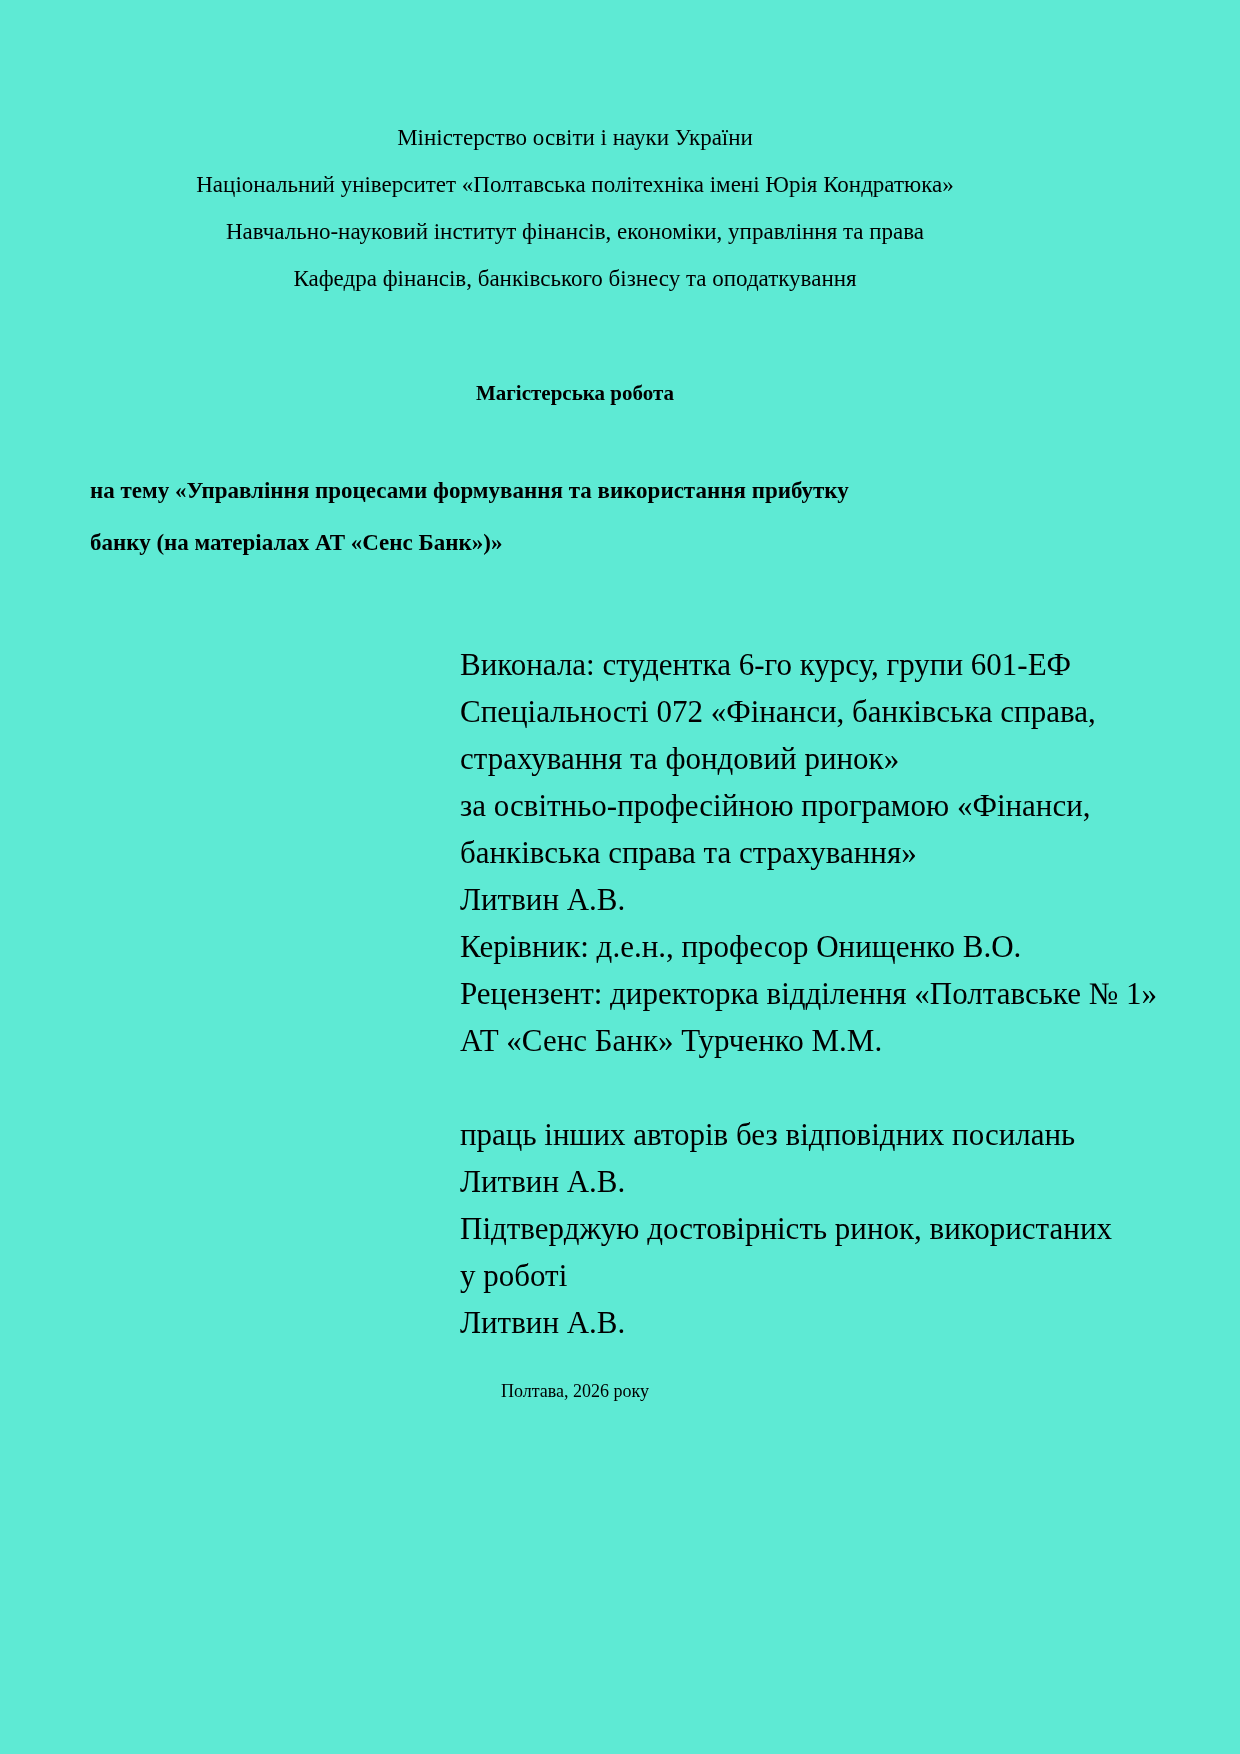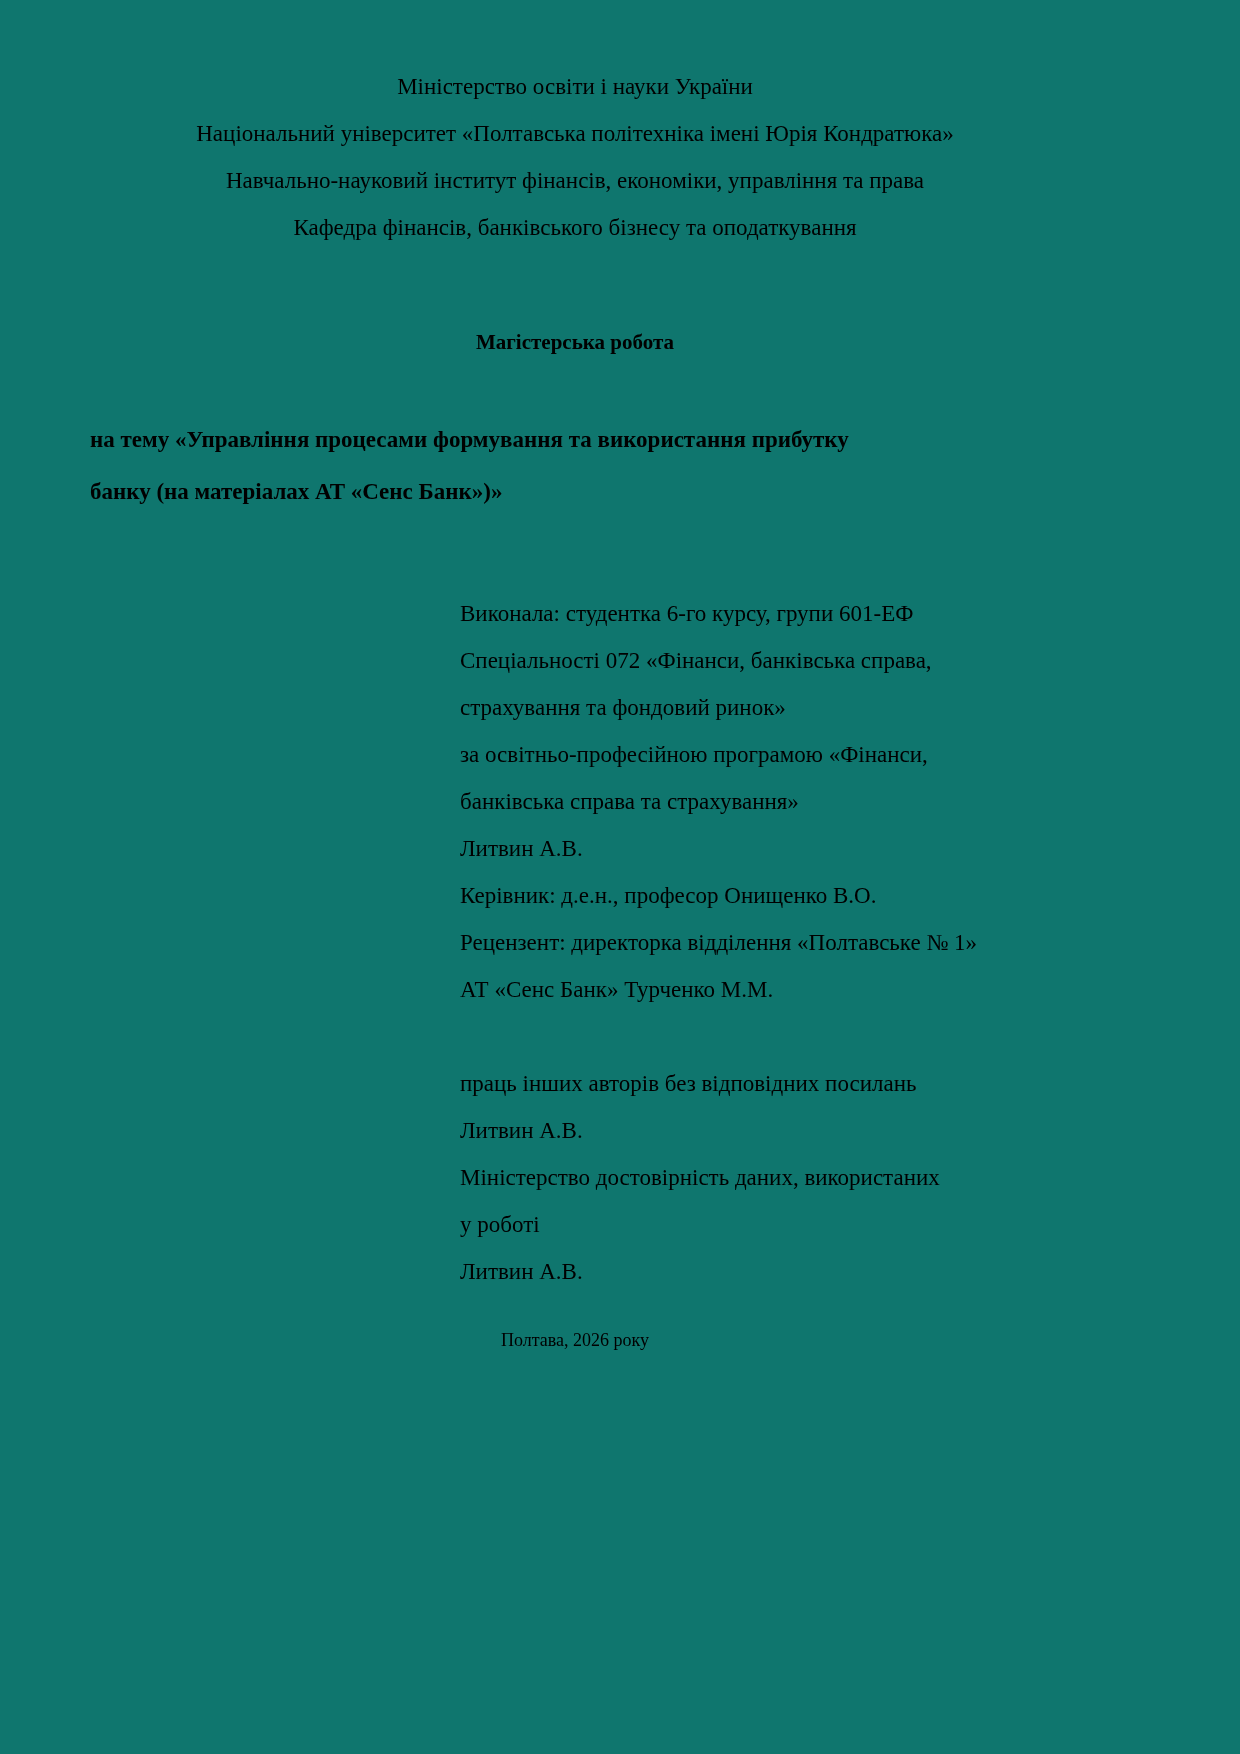--- a/index.html
+++ b/index.html
@@ -5,22 +5,22 @@
   * { margin: 0; padding: 0; box-sizing: border-box; }
   html, body { background: #ffffff; }
   body {
     font-family: "Liberation Serif", "DejaVu Serif", serif;
     color: #000000;
     -webkit-font-smoothing: antialiased;
   }
   .page {
     width: 1240px;
     height: 1754px;
-    background: #0f766e;
-    padding: 63px 180px 0 90px;
+    background: #5eead4;
+    padding: 114px 180px 0 90px;
     position: relative;
     overflow: hidden;
   }
   .header p {
     text-align: center;
     font-size: 23px;
     line-height: 47px;
     font-weight: normal;
   }
   .title {
@@ -42,21 +42,21 @@
   .details {
     margin-top: 72px;
     margin-left: 370px;
   }
   .declaration {
     margin-top: 47px;
     margin-left: 370px;
   }
   .details p,
   .declaration p {
-    font-size: 23px;
+    font-size: 31px;
     line-height: 47px;
     white-space: nowrap;
     font-weight: normal;
   }
   .footer {
     margin-top: 22px;
     text-align: center;
     font-size: 18px;
     line-height: 47px;
     font-weight: normal;
@@ -89,20 +89,20 @@
     <p>банківська справа та страхування»</p>
     <p>Литвин А.В.</p>
     <p>Керівник: д.е.н., професор Онищенко В.О.</p>
     <p>Рецензент: директорка відділення «Полтавське № 1»</p>
     <p>АТ «Сенс Банк» Турченко М.М.</p>
   </div>
 
   <div class="declaration">
     <p>праць інших авторів без відповідних посилань</p>
     <p>Литвин А.В.</p>
-    <p>Міністерство достовірність даних, використаних</p>
+    <p>Підтверджую достовірність ринок, використаних</p>
     <p>у роботі</p>
     <p>Литвин А.В.</p>
   </div>
 
   <p class="footer">Полтава, 2026 року</p>
 
 </div>
 
 </body></html>

